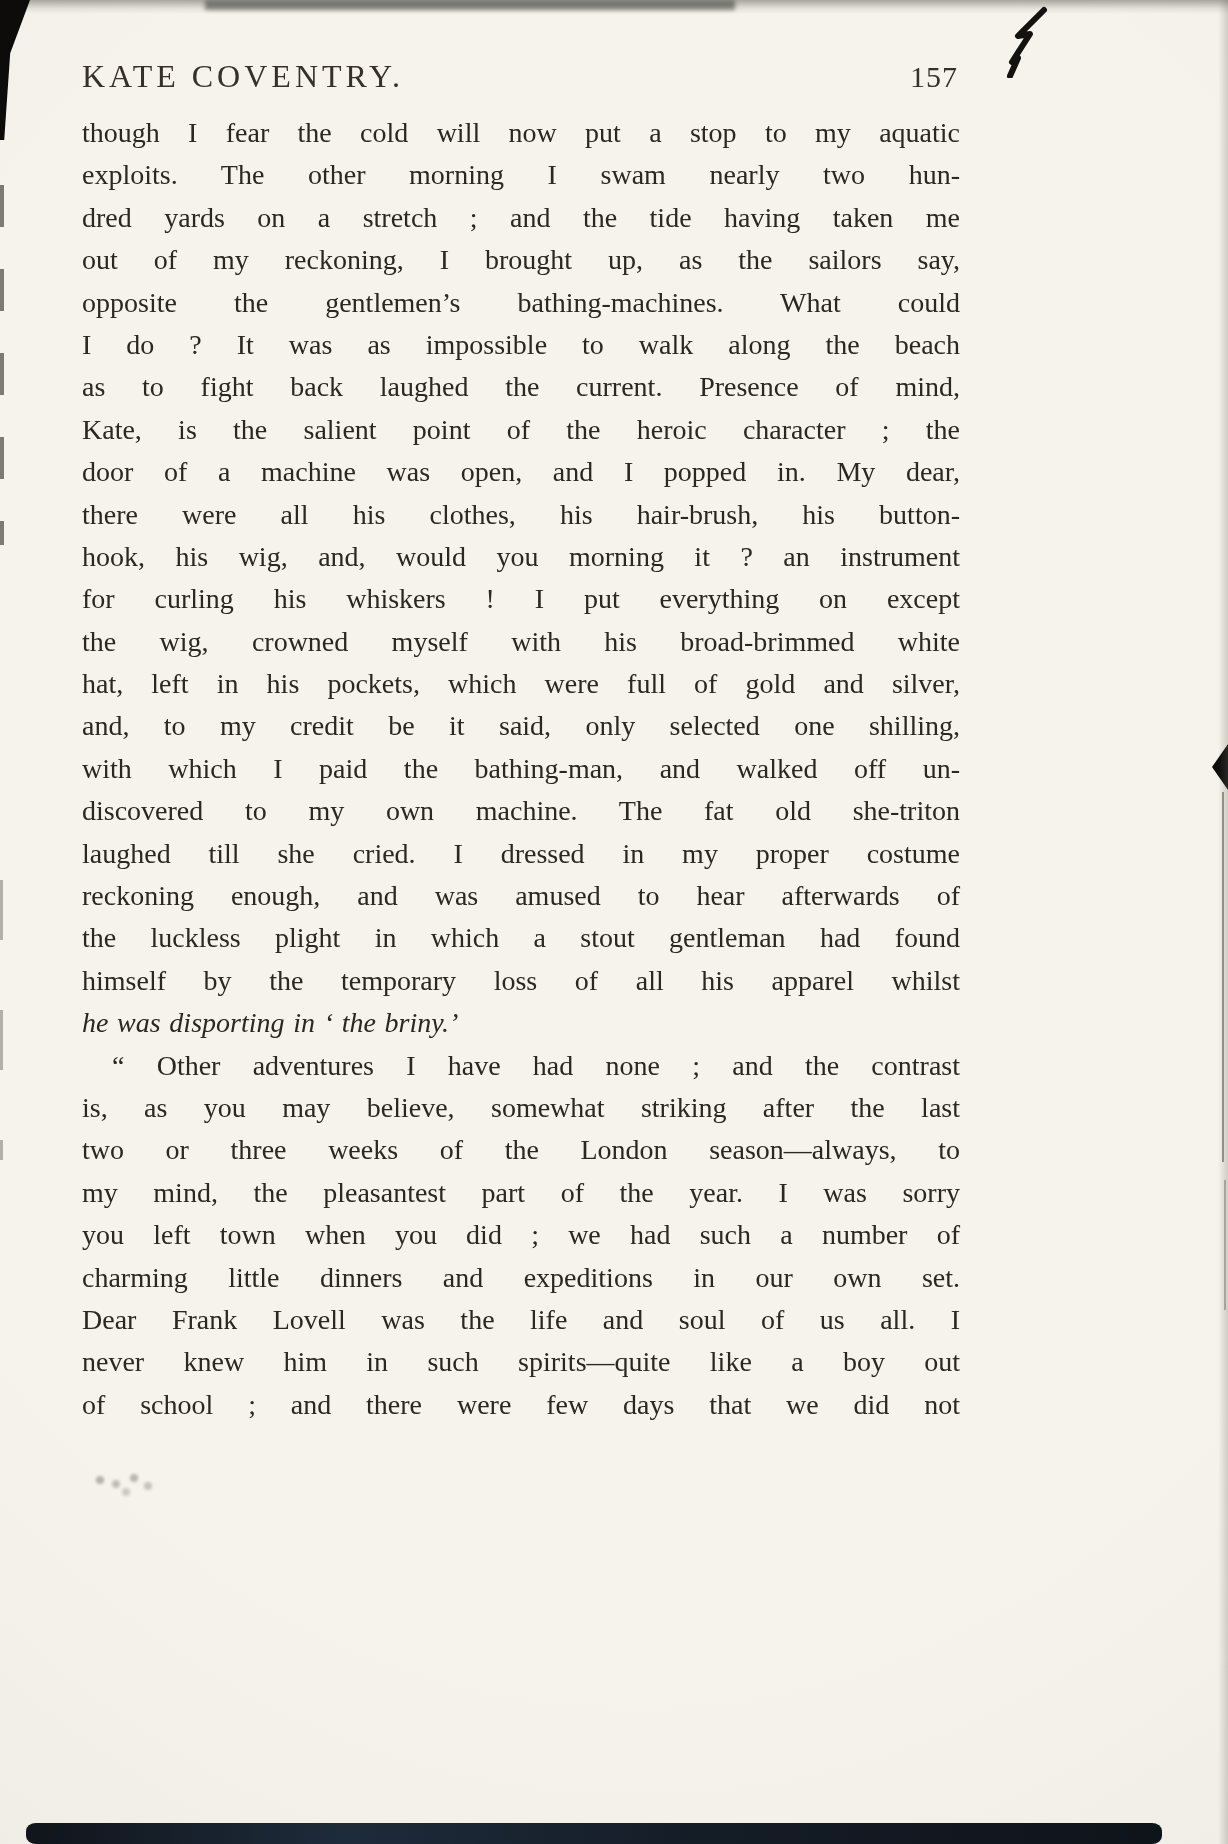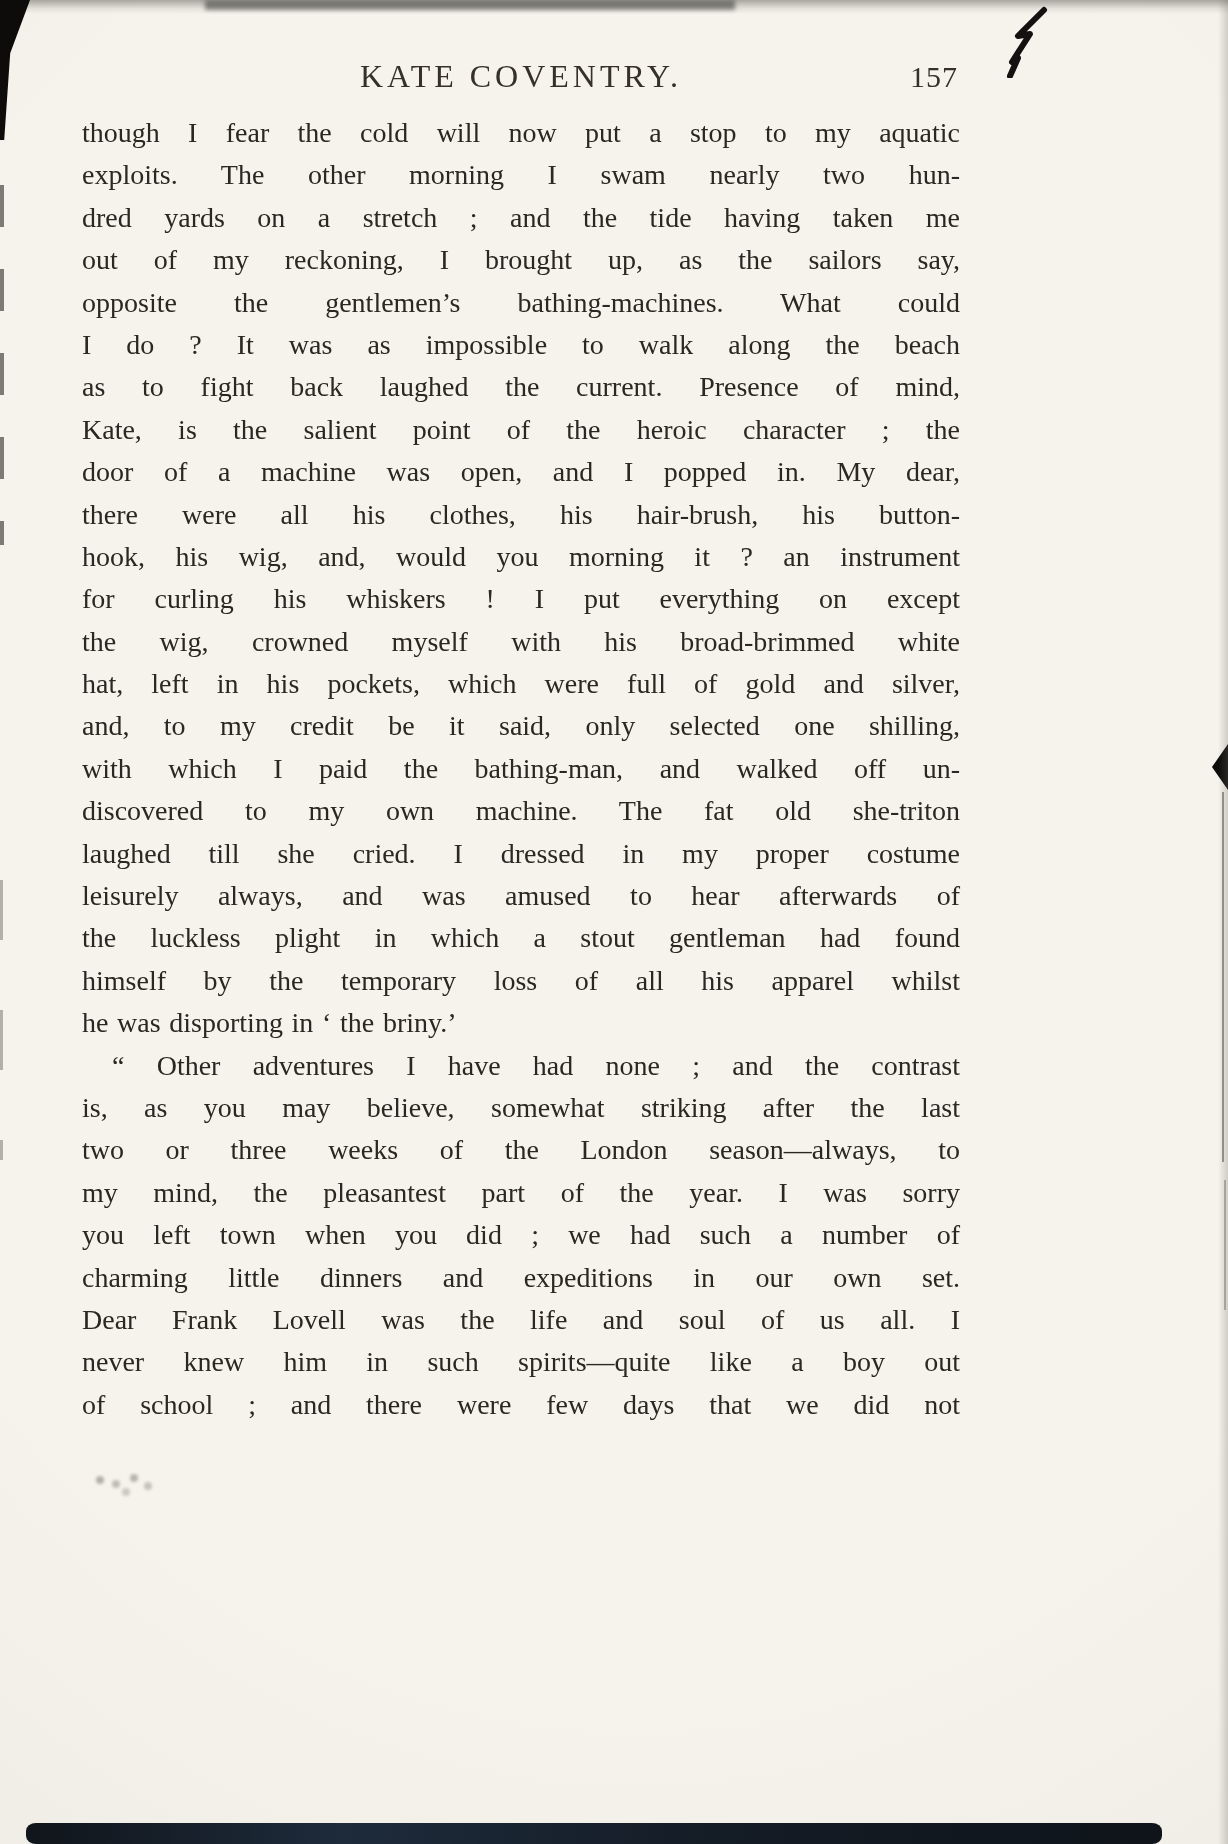--- a/index.html
+++ b/index.html
@@ -22,21 +22,20 @@
   
   .page-header {
     position: absolute;
     top: 58px;
     left: 82px;
     width: 878px;
     height: 50px;
   }
   .running-title {
     margin: 0;
-    text-align: center;
     font-size: 32px;
     font-weight: normal;
     letter-spacing: 4px;
     color: #35312a;
   }
   .page-number {
     position: absolute;
     right: 2px;
     top: 2px;
     font-size: 30px;
@@ -60,20 +59,21 @@
     white-space: nowrap;
     text-align: justify;
     text-align-last: justify;
     word-spacing: 0.06em;
     color: #2b2721;
   }
   .line.indent { padding-left: 30px; }
   .line.flush {
     text-align-last: left;
     text-align: right;
+    font-style: italic;
   }
 
   
   .art { position: absolute; pointer-events: none; }
 
   .art-top-band {
     top: 0; left: 0; right: 0; height: 14px;
     background: linear-gradient(180deg, rgba(92,90,83,.50), rgba(92,90,83,.12) 60%, rgba(92,90,83,0));
   }
   .art-top-dark {
@@ -153,21 +153,21 @@
         <div class="line">door of a machine was open, and I popped in.  My dear,</div>
         <div class="line">there were all his clothes, his hair-brush, his button-</div>
         <div class="line">hook, his wig, and, would you morning it ?  an instrument</div>
         <div class="line">for curling his whiskers !  I put everything on except</div>
         <div class="line">the wig, crowned myself with his broad-brimmed white</div>
         <div class="line">hat, left in his pockets, which were full of gold and silver,</div>
         <div class="line">and, to my credit be it said, only selected one shilling,</div>
         <div class="line">with which I paid the bathing-man, and walked off un-</div>
         <div class="line">discovered to my own machine.  The fat old she-triton</div>
         <div class="line">laughed till she cried.  I dressed in my proper costume</div>
-        <div class="line">leisurely always, and was amused to hear afterwards of</div>
+        <div class="line">reckoning enough, and was amused to hear afterwards of</div>
         <div class="line">the luckless plight in which a stout gentleman had found</div>
         <div class="line">himself by the temporary loss of all his apparel whilst</div>
         <div class="line flush">he was disporting in ‘ the briny.’</div>
       </div>
       <div class="paragraph">
         <div class="line indent">“ Other adventures I have had none ;  and the contrast</div>
         <div class="line">is, as you may believe, somewhat striking after the last</div>
         <div class="line">two or three weeks of the London season—always, to</div>
         <div class="line">my mind, the pleasantest part of the year.  I was sorry</div>
         <div class="line">you left town when you did ;  we had such a number of</div>

